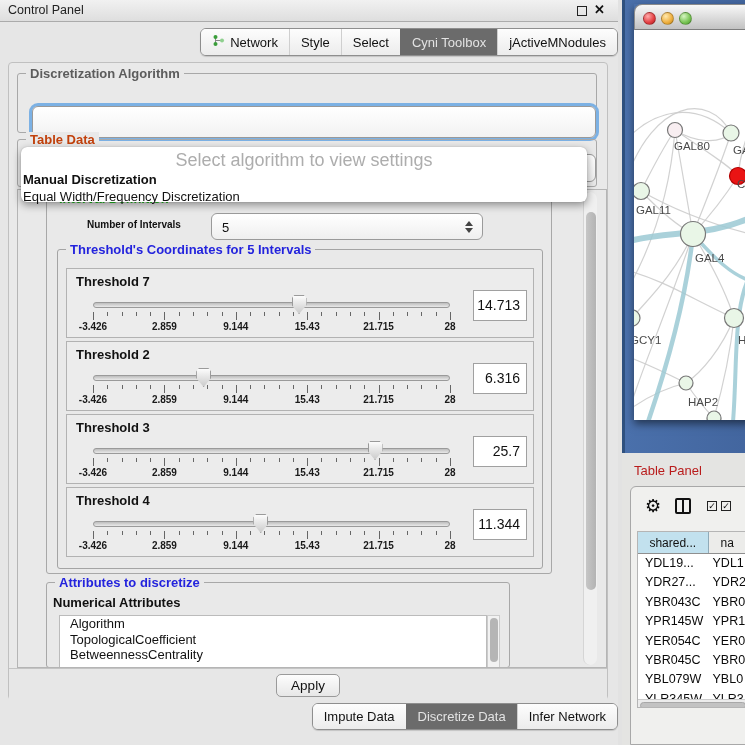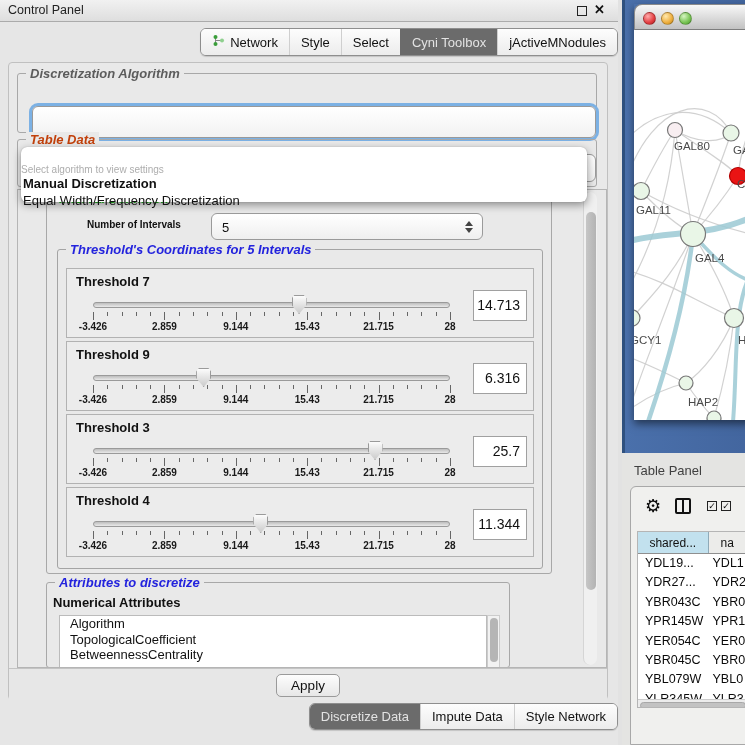--- a/index.html
+++ b/index.html
@@ -21,31 +21,31 @@
     border-left:1px solid #cfcfcf; background:linear-gradient(#fdfdfd,#ececec); white-space:nowrap; }
   .tab:first-child { border-left:none; }
   .tab.sel { background:var(--sel-tab-bg); color:#e3e3e3; border-left-color:var(--sel-tab-bg); }
   #top-tabs { top:28px; }
   #bottom-tabs { top:703px; }
 
   #outer-panel { position:absolute; left:8px; top:62px; width:600px; height:638px;
     background:#e9e9e9; border:1px solid #c0c0c0; border-radius:4px; }
 
   .grp { position:absolute; border:1px solid #a8a8a8; border-radius:3px; }
-  .gt { position:absolute; top:-8px; left:8px; background:#e9e9e9; padding:0 4px; font-weight:bold; font-size:13px; white-space:nowrap;font-style:italic; }
+  .gt { position:absolute; top:-8px; left:8px; background:#e9e9e9; padding:0 4px; font-weight:bold; font-size:13px; white-space:nowrap; }
 
   
   #algo-group { left:8px; top:10px; width:580px; height:60px; }
   #algo-group .gt { color:#5c5c5c; }
   #algo-combo { position:absolute; left:14px; top:32px; width:564px; height:32px; border:1px solid #999; border-radius:6px;
     background:linear-gradient(#ffffff,#f2f2f2); box-shadow:0 0 0 3px var(--focus-ring); }
 
   #algo-popup { position:absolute; left:12px; top:84px; width:566px; height:55px; background:#ffffff;
     border-radius:6px; box-shadow:0 3px 9px rgba(0,0,0,.4), 0 0 1px rgba(0,0,0,.3); z-index:10; }
-  #algo-popup .hint { text-align:left; color:#adadad; font-size:10px; padding-top:17px; }
+  #algo-popup .hint { text-align:center; color:#adadad; font-size:18px; padding-top:3px; }
   #algo-popup .opt { font-size:13px; color:#111; padding:1px 2px 1px 2px; }
   #algo-popup .opt.bold { font-weight:bold; }
 
   #tabledata-group { left:8px; top:76px; width:580px; height:48px; }
   #tabledata-group .gt { color:#c2410c; }
   .combo { position:absolute; border:1px solid #9a9a9a; border-radius:6px;
     background:linear-gradient(#ffffff,#efefef); font-size:13px; color:#111; }
   .combo .cval { position:absolute; left:10px; top:50%; transform:translateY(-50%); white-space:nowrap; }
   .spin { position:absolute; right:9px; top:50%; transform:translateY(-50%); width:8px; height:12px; }
   .spin .up { position:absolute; left:0; top:0; width:0; height:0; border-left:4px solid transparent; border-right:4px solid transparent; border-bottom:5px solid #444; }
@@ -101,21 +101,21 @@
   #net-titlebar { position:absolute; left:0; top:0; width:118px; height:26px; border-radius:8px 0 0 0;
     background:linear-gradient(#f8f8f8,#c2c2c2); border:1px solid #8a8a8a; border-bottom-color:#7d7d7d; }
   .tl { position:absolute; top:7px; width:13px; height:13px; border-radius:50%; border:1px solid rgba(0,0,0,.25); }
   #tl-close { left:8px; background:radial-gradient(circle at 35% 30%, #ffabab, #e33e41 60%, #a81d20); }
   #tl-min { left:26px; background:radial-gradient(circle at 35% 30%, #ffe9ae, #efา 0, #eeae3e 60%, #bb8314); }
   #tl-zoom { left:44px; background:radial-gradient(circle at 35% 30%, #d6f5c2, #77c353 60%, #4d9a2e); }
   #net-canvas { position:absolute; left:0; top:26px; width:118px; height:390px; background:#ffffff; }
   #net-canvas svg { position:absolute; left:0; top:0; }
 
   #tp-section { position:absolute; left:0; top:453px; width:123px; height:292px; background:#e4e4e2; }
-  #tp-title { position:absolute; left:12px; top:10px; font-size:13px; color:#404040; }
+  #tp-title { position:absolute; left:12px; top:10px; font-size:13px; color:#b91c1c; }
   #tp-panel { position:absolute; left:8px; top:33px; width:120px; height:259px; background:#f0f0ee;
     border:1px solid #a8a8a8; border-radius:6px 0 0 0; }
   .tp-toolbar { position:absolute; left:0; top:6px; width:120px; height:30px; }
   #gear-icon { position:absolute; left:14px; top:2px; font-size:18px; color:#0a0a0a; }
   #split-icon { position:absolute; left:44px; top:5px; width:16px; height:16px; border:2px solid #111; border-radius:2px; }
   #split-icon::after { content:""; position:absolute; left:5px; top:0; width:2px; height:12px; background:#111; }
   .cb-icon { position:absolute; top:8px; width:10px; height:10px; border:1.5px solid #222; font-size:9px; line-height:9px; text-align:center; color:#111; }
   #cb1 { left:76px; } #cb2 { left:90px; }
 
   #tp-table { position:absolute; left:6px; top:44px; width:114px; height:177px; background:#fff; border:1px solid #b5b5b5; border-right:none; overflow:hidden; }
@@ -246,21 +246,21 @@
                     <b style="left: 20%;">2.859</b>
                     <b style="left: 40%;">9.144</b>
                     <b style="left: 60%;">15.43</b>
                     <b style="left: 80%;">21.715</b>
                     <b style="left: 100%;">28</b>
                   </div>
                   <div class="hdl" style="left: 224.559px;"></div>
                   <div class="val">14.713</div>
                 </div>
                 <div class="thp" style="top: 91px;">
-                  <span class="thl">Threshold 9</span>
+                  <span class="thl">Threshold 2</span>
                   <div class="trk"></div>
                   <div class="ticks">
                     <i style="left: 0%; height: 8px;"></i>
                     <i style="left: 4%; height: 4px;"></i>
                     <i style="left: 8%; height: 4px;"></i>
                     <i style="left: 12%; height: 4px;"></i>
                     <i style="left: 16%; height: 4px;"></i>
                     <i style="left: 20%; height: 8px;"></i>
                     <i style="left: 24%; height: 4px;"></i>
                     <i style="left: 28%; height: 4px;"></i>
@@ -400,28 +400,28 @@
           </div>
       </div>
 
       <div id="apply-row">
         <div id="apply-btn">Apply</div>
       </div>
     </div>
 
     <div class="tabbar-wrap" id="bottom-tabs">
       <div class="tabbar">
+          <div class="tab">
+            <span>Impute Data</span>
+          </div>
           <div class="tab sel">
             <span>Discretize Data</span>
           </div>
           <div class="tab">
-            <span>Impute Data</span>
-          </div>
-          <div class="tab">
-            <span>Style Network</span>
+            <span>Infer Network</span>
           </div>
         </div>
     </div>
   </div>
 
   <div id="right">
     <div id="net-frame">
       <div id="net-window">
         <div id="net-titlebar">
           <span class="tl" id="tl-close"></span>

